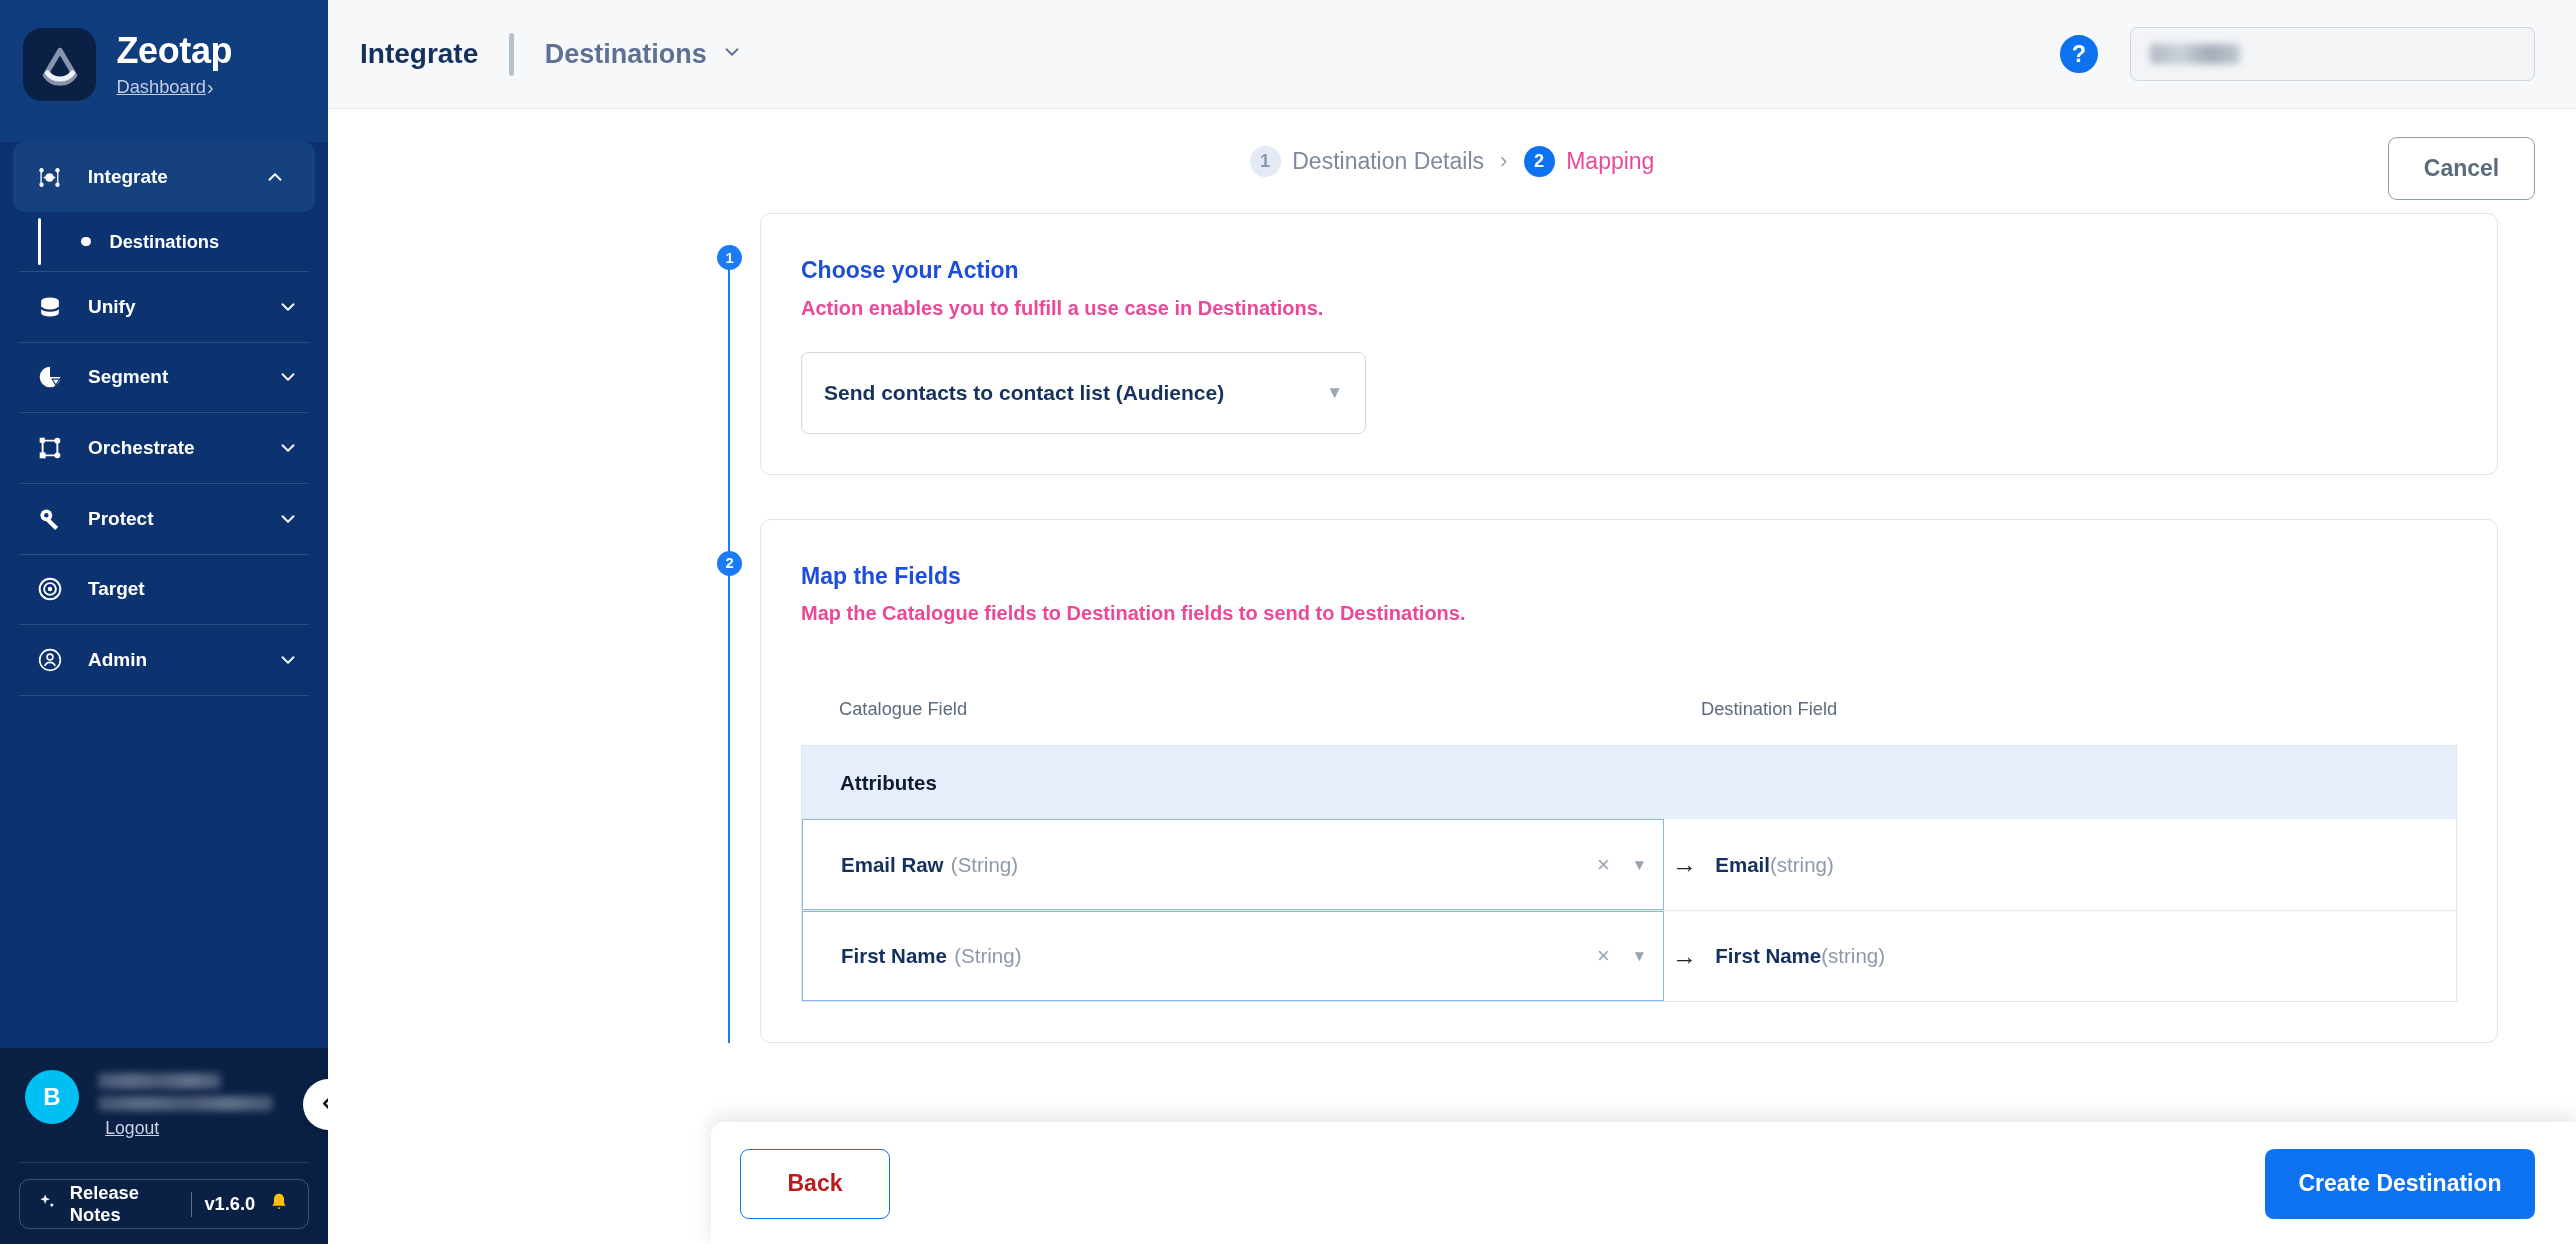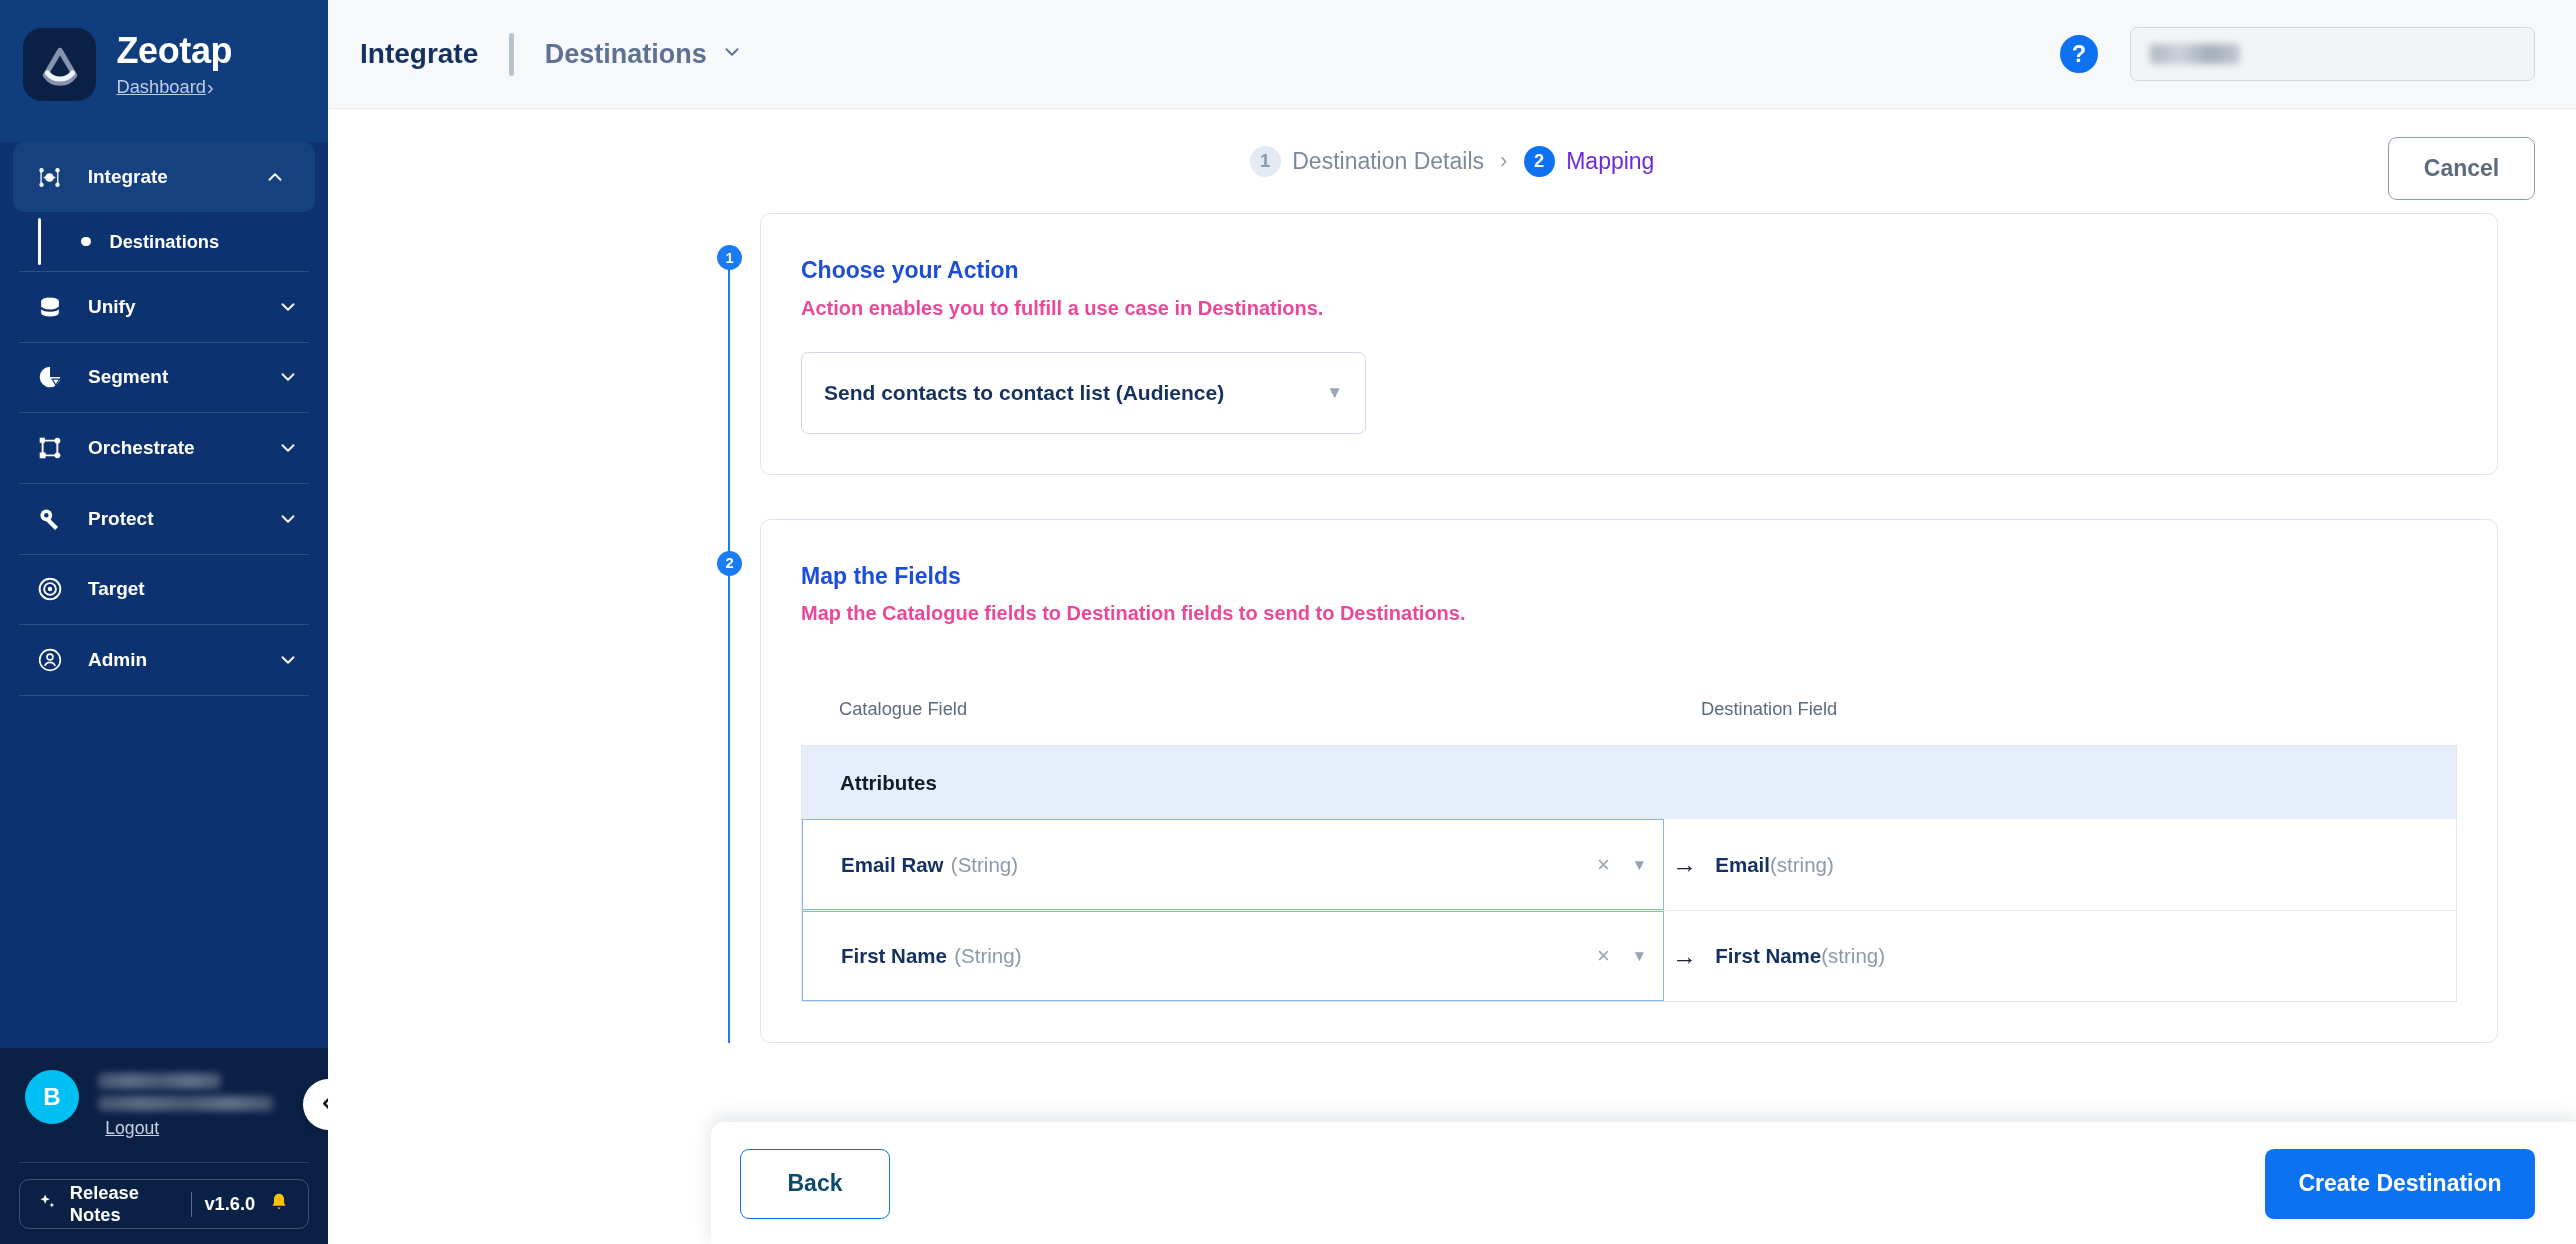--- a/index.html
+++ b/index.html
@@ -169,21 +169,21 @@
   }
   .stepper { display: flex; align-items: center; gap: 11.7px; font-size: 23px; }
   .st-num {
     width: 31px; height: 31px; border-radius: 50%;
     display: flex; align-items: center; justify-content: center;
     font-size: 18.3px; font-weight: 600;
   }
   .st-num.done { background: #e3eaf6; color: #8a99ad; }
   .st-num.cur  { background: #0d72f0; color: #ffffff; }
   .st-label.done { color: #7d8a9c; }
-  .st-label.cur { color: #6d28d9; }
+  .st-label.cur { color: #ec4899; }
   .st-arrow { color: #95a2b3; font-size: 22px; margin: 0 4.4px; }
   .cancel-btn {
     position: absolute; right: 41px; top: 28px;
     width: 147px; height: 63px;
     border: 1.5px solid #8d9aa9; border-radius: 8.8px; background: #ffffff;
     color: #5c6b7d; font-size: 23px; font-weight: 600;
     display: flex; align-items: center; justify-content: center;
     cursor: pointer; font-family: "Liberation Sans", sans-serif;
   }
 
@@ -259,21 +259,21 @@
   .bottom-bar {
     position: absolute; left: 383px; right: 0; bottom: 0; height: 123px;
     background: #ffffff; border-radius: 13.2px 0 0 0;
     box-shadow: 0 -4.4px 19px rgba(18,35,62,.13);
     display: flex; align-items: center; padding: 0 41px 0 29px;
     z-index: 40;
   }
   .back-btn {
     width: 150px; height: 70px;
     border: 1.5px solid #0d72f0; border-radius: 8.8px; background: #ffffff;
-    color: #0c4a6e; font-size: 23px; font-weight: 600;
+    color: #b91c1c; font-size: 23px; font-weight: 600;
     display: flex; align-items: center; justify-content: center; cursor: pointer;
     font-family: "Liberation Sans", sans-serif;
   }
   .create-btn {
     margin-left: auto;
     width: 270px; height: 70px; border: none; border-radius: 8.8px;
     background: #0d72f0; color: #ffffff; font-size: 23px; font-weight: 600;
     display: flex; align-items: center; justify-content: center; cursor: pointer;
     font-family: "Liberation Sans", sans-serif;
   }

